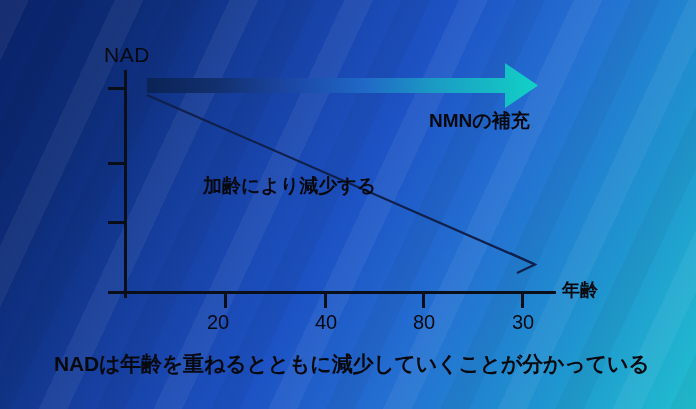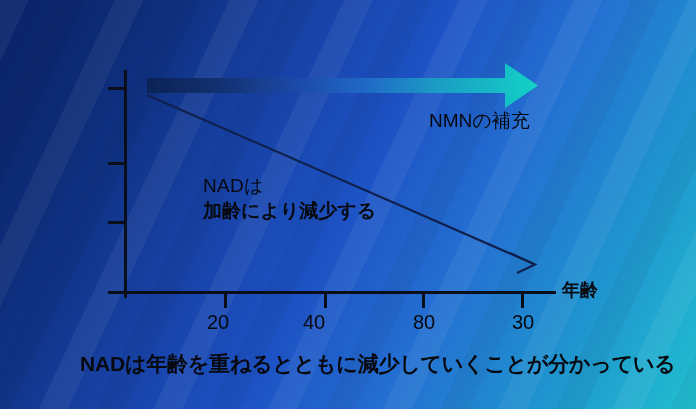--- a/index.html
+++ b/index.html
@@ -102,24 +102,24 @@
     left: 203px;
     top: 173px;
     font-size: 19px;
     font-weight: bold;
   }
   #decline-note .line1 { font-weight: normal; letter-spacing: 0.3px; }
   #nmn-note {
     left: 429px;
     top: 108px;
     font-size: 19px;
-    font-weight: normal;
+    font-weight: bold;
   }
   #caption {
-    left: 80px;
+    left: 54px;
     top: 350px;
     font-size: 21px;
     font-weight: bold;
     letter-spacing: -0.2px;
     text-align: center;
   }
 
   
   #overlay {
     position: absolute;
@@ -139,24 +139,25 @@
   <div class="y-tick" style="top:87px;"></div>
   <div class="y-tick" style="top:162px;"></div>
   <div class="y-tick" style="top:221px;"></div>
 
   <div class="axis-line" id="x-axis"></div>
   <div class="x-tick" style="left:224px;"></div>
   <div class="x-tick" style="left:324px;"></div>
   <div class="x-tick" style="left:422px;"></div>
   <div class="x-tick" style="left:521px;"></div>
 
+  <div class="lbl" id="y-axis-title">NAD</div>
   <div class="lbl" id="x-axis-title">年齢</div>
 
   <div class="x-tick-label" style="left:218px;">20</div>
-  <div class="x-tick-label" style="left:314px;">40</div>
+  <div class="x-tick-label" style="left:326px;">40</div>
   <div class="x-tick-label" style="left:424px;">80</div>
   <div class="x-tick-label" style="left:523px;">30</div>
 
   <svg id="overlay" viewBox="0 0 696 409">
     <defs>
       <linearGradient id="nmnGrad" x1="0" y1="0" x2="1" y2="0">
         <stop offset="0%" stop-color="#0b2356"></stop>
         <stop offset="18%" stop-color="#12306f"></stop>
         <stop offset="38%" stop-color="#1c49a8"></stop>
         <stop offset="56%" stop-color="#2069c6"></stop>
@@ -169,21 +170,20 @@
       <path d="M147,78 L505,78 L505,63 L538,85.5 L505,108 L505,93 L147,93 Z" fill="url(#nmnGrad)"></path>
     </g>
 
     <g>
       <line x1="147" y1="95" x2="534" y2="264" stroke="#10204d" stroke-width="2.1"></line>
       <path d="M510,253 L535,264.5 L517,273" fill="none" stroke="#10204d" stroke-width="2.1" stroke-linecap="butt" stroke-linejoin="miter"></path>
     </g>
   </svg>
 
   <div class="lbl" id="decline-note">
-    <div class="line1">NADは</div>
     <div class="line2">加齢により減少する</div>
   </div>
 
   <div class="lbl" id="nmn-note">NMNの補充</div>
 
   <div class="lbl" id="caption">NADは年齢を重ねるとともに減少していくことが分かっている</div>
 
 </div>
 
 </body></html>

